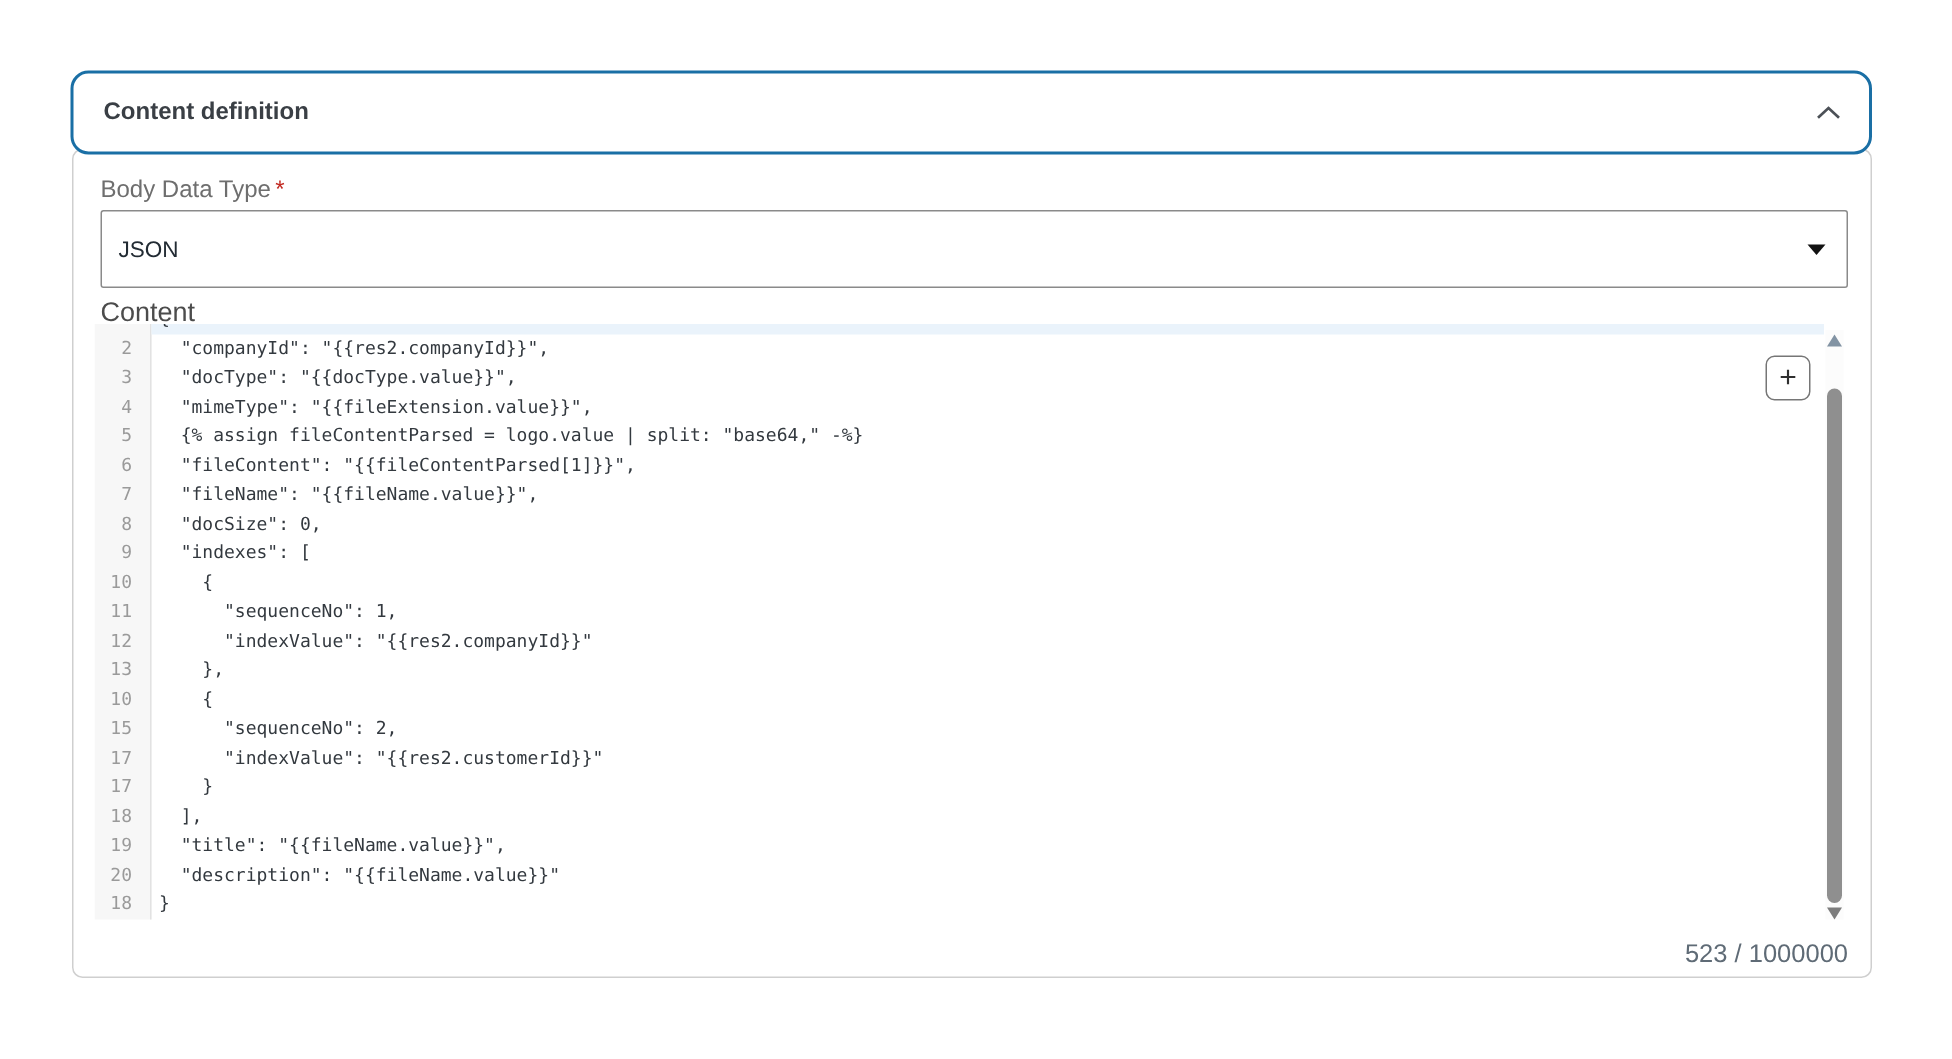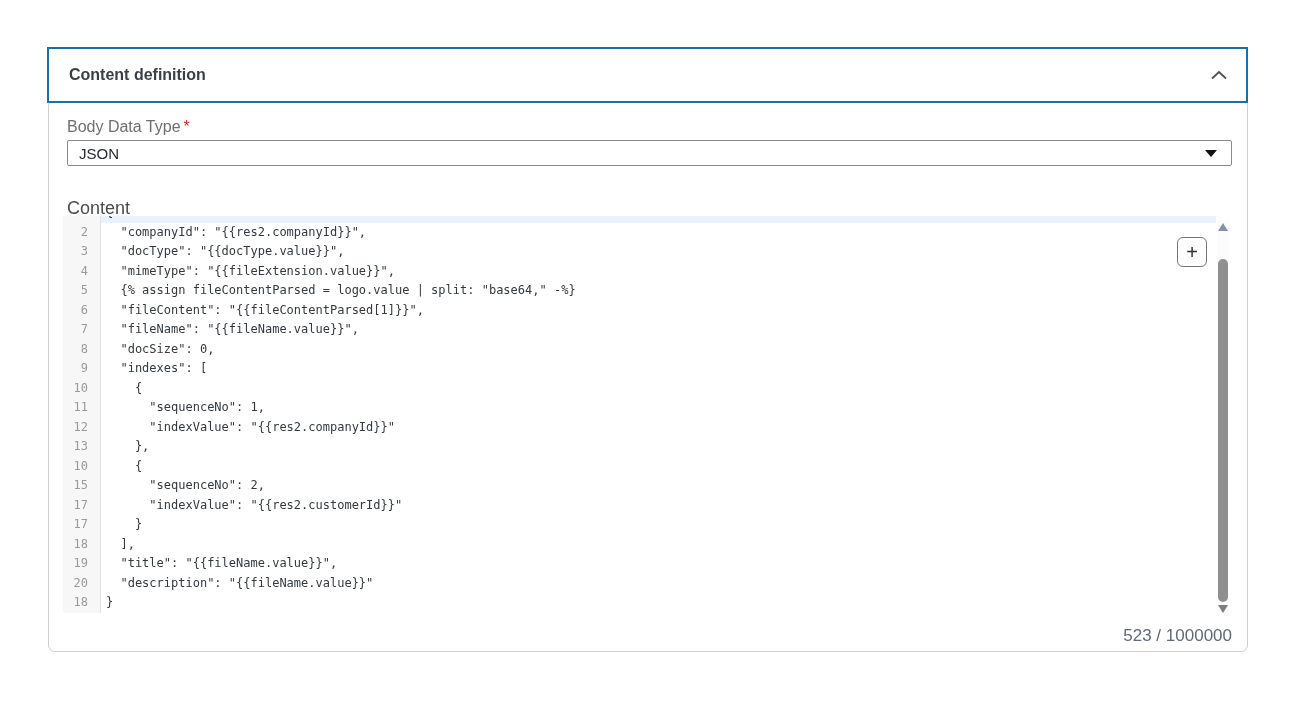--- a/index.html
+++ b/index.html
@@ -3,38 +3,38 @@
 <meta charset="utf-8">
 <style>
   * { margin:0; padding:0; box-sizing:border-box; }
   html,body { background:#ffffff; }
   body { font-family:"Liberation Sans", sans-serif; }
   .page { position:relative; width:1301px; height:706px; background:#fff; overflow:hidden; }
 
   
   .panel-header {
     position:absolute; left:47px; top:47px; width:1201px; height:56px;
-    background:#fff; border:2px solid #1a6fa5; border-radius:0;
+    background:#fff; border:2px solid #1a6fa5; border-radius:12px;
     display:flex; align-items:center; justify-content:space-between;
     padding:0 18px 0 20px; z-index:3; cursor:pointer;
   }
   .panel-title { font-size:16px; font-weight:700; color:#3a3f45; }
   .chev { display:block; }
 
   
   .panel-body {
     position:absolute; left:48px; top:99px; width:1200px; height:553px;
     background:#fff; border:1px solid #cfcfcf; border-radius:7px; z-index:1;
   }
 
   .field-label { position:absolute; left:67px; top:118px; font-size:16px; color:#6e6e6e; z-index:2; }
   .req { color:#c22a22; margin-left:3px; }
 
   .select {
-    position:absolute; left:67px; top:140px; width:1165px; height:26px;
+    position:absolute; left:67px; top:140px; width:1165px; height:52px;
     border:1px solid #8a8a8a; border-radius:2px; background:#fff;
     display:flex; align-items:center; padding:0 14px 0 11px; cursor:pointer; z-index:2;
   }
   .select-value { font-size:15px; color:#222b33; }
   .caret {
     margin-left:auto; width:0; height:0;
     border-left:6px solid transparent; border-right:6px solid transparent;
     border-top:7px solid #121212;
   }
 

